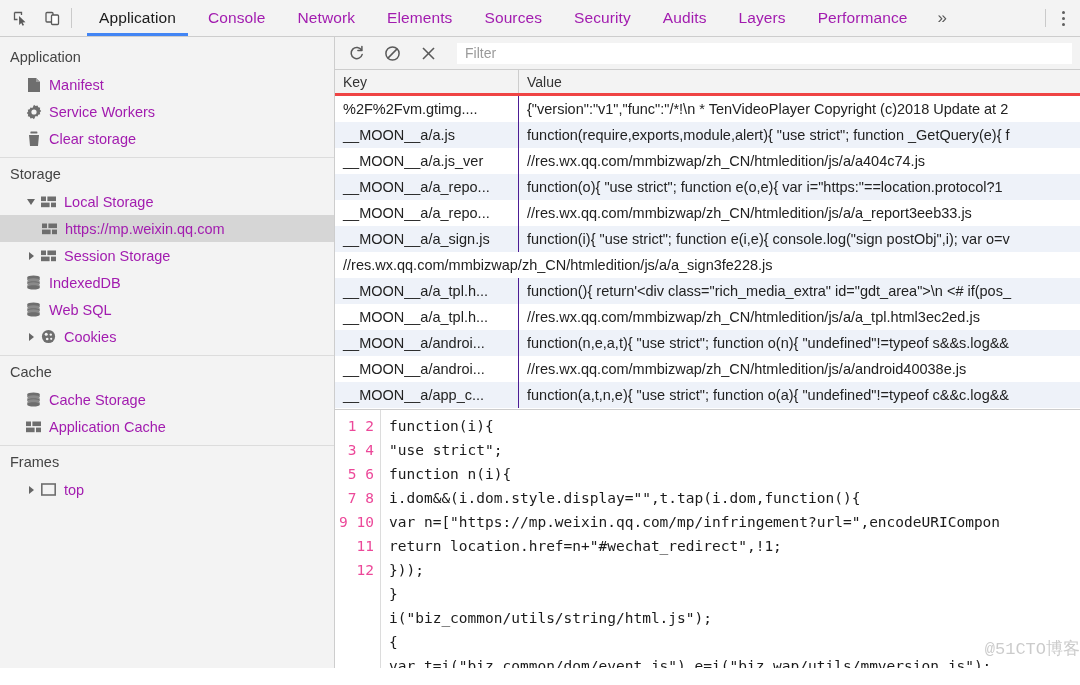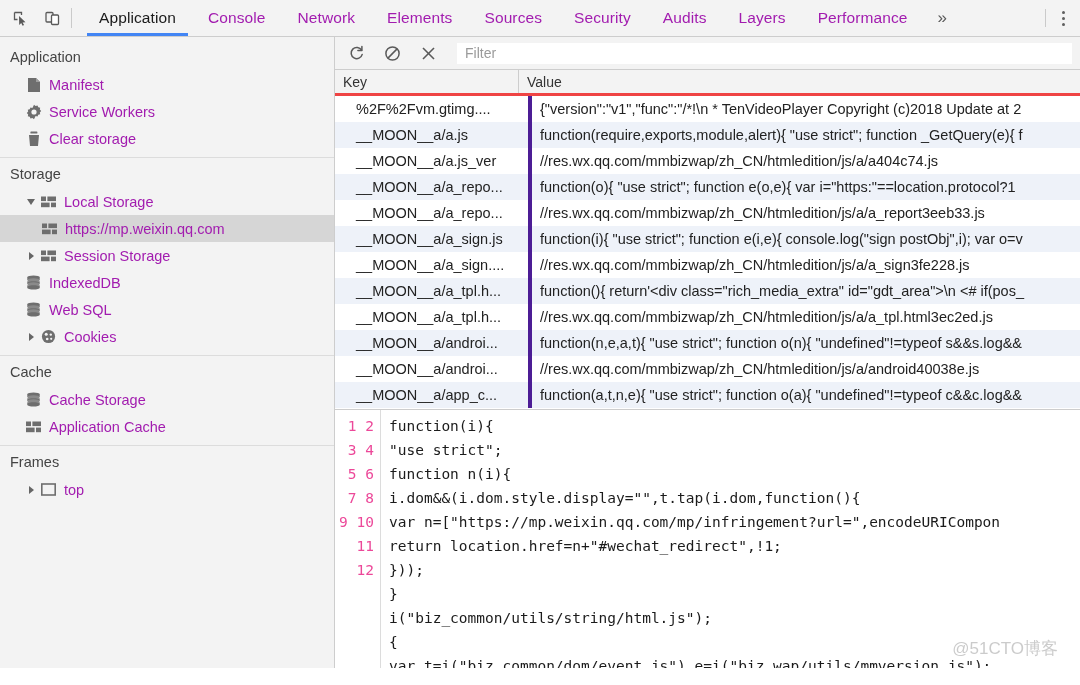--- a/index.html
+++ b/index.html
@@ -219,26 +219,25 @@
   }
   .trow.odd { background: #eef2f9; }
   .td {
     display: flex; align-items: center;
     padding-left: 8px;
     overflow: hidden;
     white-space: nowrap;
   }
   .td-key {
     width: 184px; min-width: 184px;
-    border-right: 4px solid #4c1d95;
+    border-right: 1px solid #4c1d95;
     text-overflow: ellipsis;
     display: block;
     line-height: 26px;
     padding-left: 8px;
-    margin-left: 13px;
   }
   .td-val {
     flex: 1;
     line-height: 26px;
     display: block;
     padding-left: 8px;
     overflow: hidden;
     white-space: nowrap;
   }
 
@@ -267,25 +266,25 @@
     padding: 4px 0 0 8px;
     font-family: "DejaVu Sans Mono", "Liberation Mono", monospace;
     font-size: 14.5px;
     line-height: 24px;
     color: #1b1b1b;
     white-space: pre;
     overflow: hidden;
   }
   .watermark {
     position: absolute;
-    right: 22px; bottom: 8px;
+    right: 0; bottom: 8px;
     font-size: 17px;
     color: rgba(140,140,140,.45);
     pointer-events: none;
-    font-family: Liberation Sans, sans-serif;
+    font-family: Liberation Mono, monospace;
   }
 </style>
 </head>
 <body>
 
 <div id="app">
 
   <div class="tabbar">
     <div class="tb-icons">
       <div class="tb-icon">
@@ -558,21 +557,20 @@
             </div>
           <div class="trow">
               <div class="td td-key">__MOON__a/a_repo...</div>
               <div class="td td-val">//res.wx.qq.com/mmbizwap/zh_CN/htmledition/js/a/a_report3eeb33.js</div>
             </div>
           <div class="trow odd">
               <div class="td td-key">__MOON__a/a_sign.js</div>
               <div class="td td-val">function(i){ "use strict"; function e(i,e){ console.log("sign postObj",i); var o=v</div>
             </div>
           <div class="trow">
-              <div class="td td-key">__MOON__a/a_sign....</div>
               <div class="td td-val">//res.wx.qq.com/mmbizwap/zh_CN/htmledition/js/a/a_sign3fe228.js</div>
             </div>
           <div class="trow odd">
               <div class="td td-key">__MOON__a/a_tpl.h...</div>
               <div class="td td-val">function(){ return'&lt;div class="rich_media_extra" id="gdt_area"&gt;\n &lt;# if(pos_</div>
             </div>
           <div class="trow">
               <div class="td td-key">__MOON__a/a_tpl.h...</div>
               <div class="td td-val">//res.wx.qq.com/mmbizwap/zh_CN/htmledition/js/a/a_tpl.html3ec2ed.js</div>
             </div>

